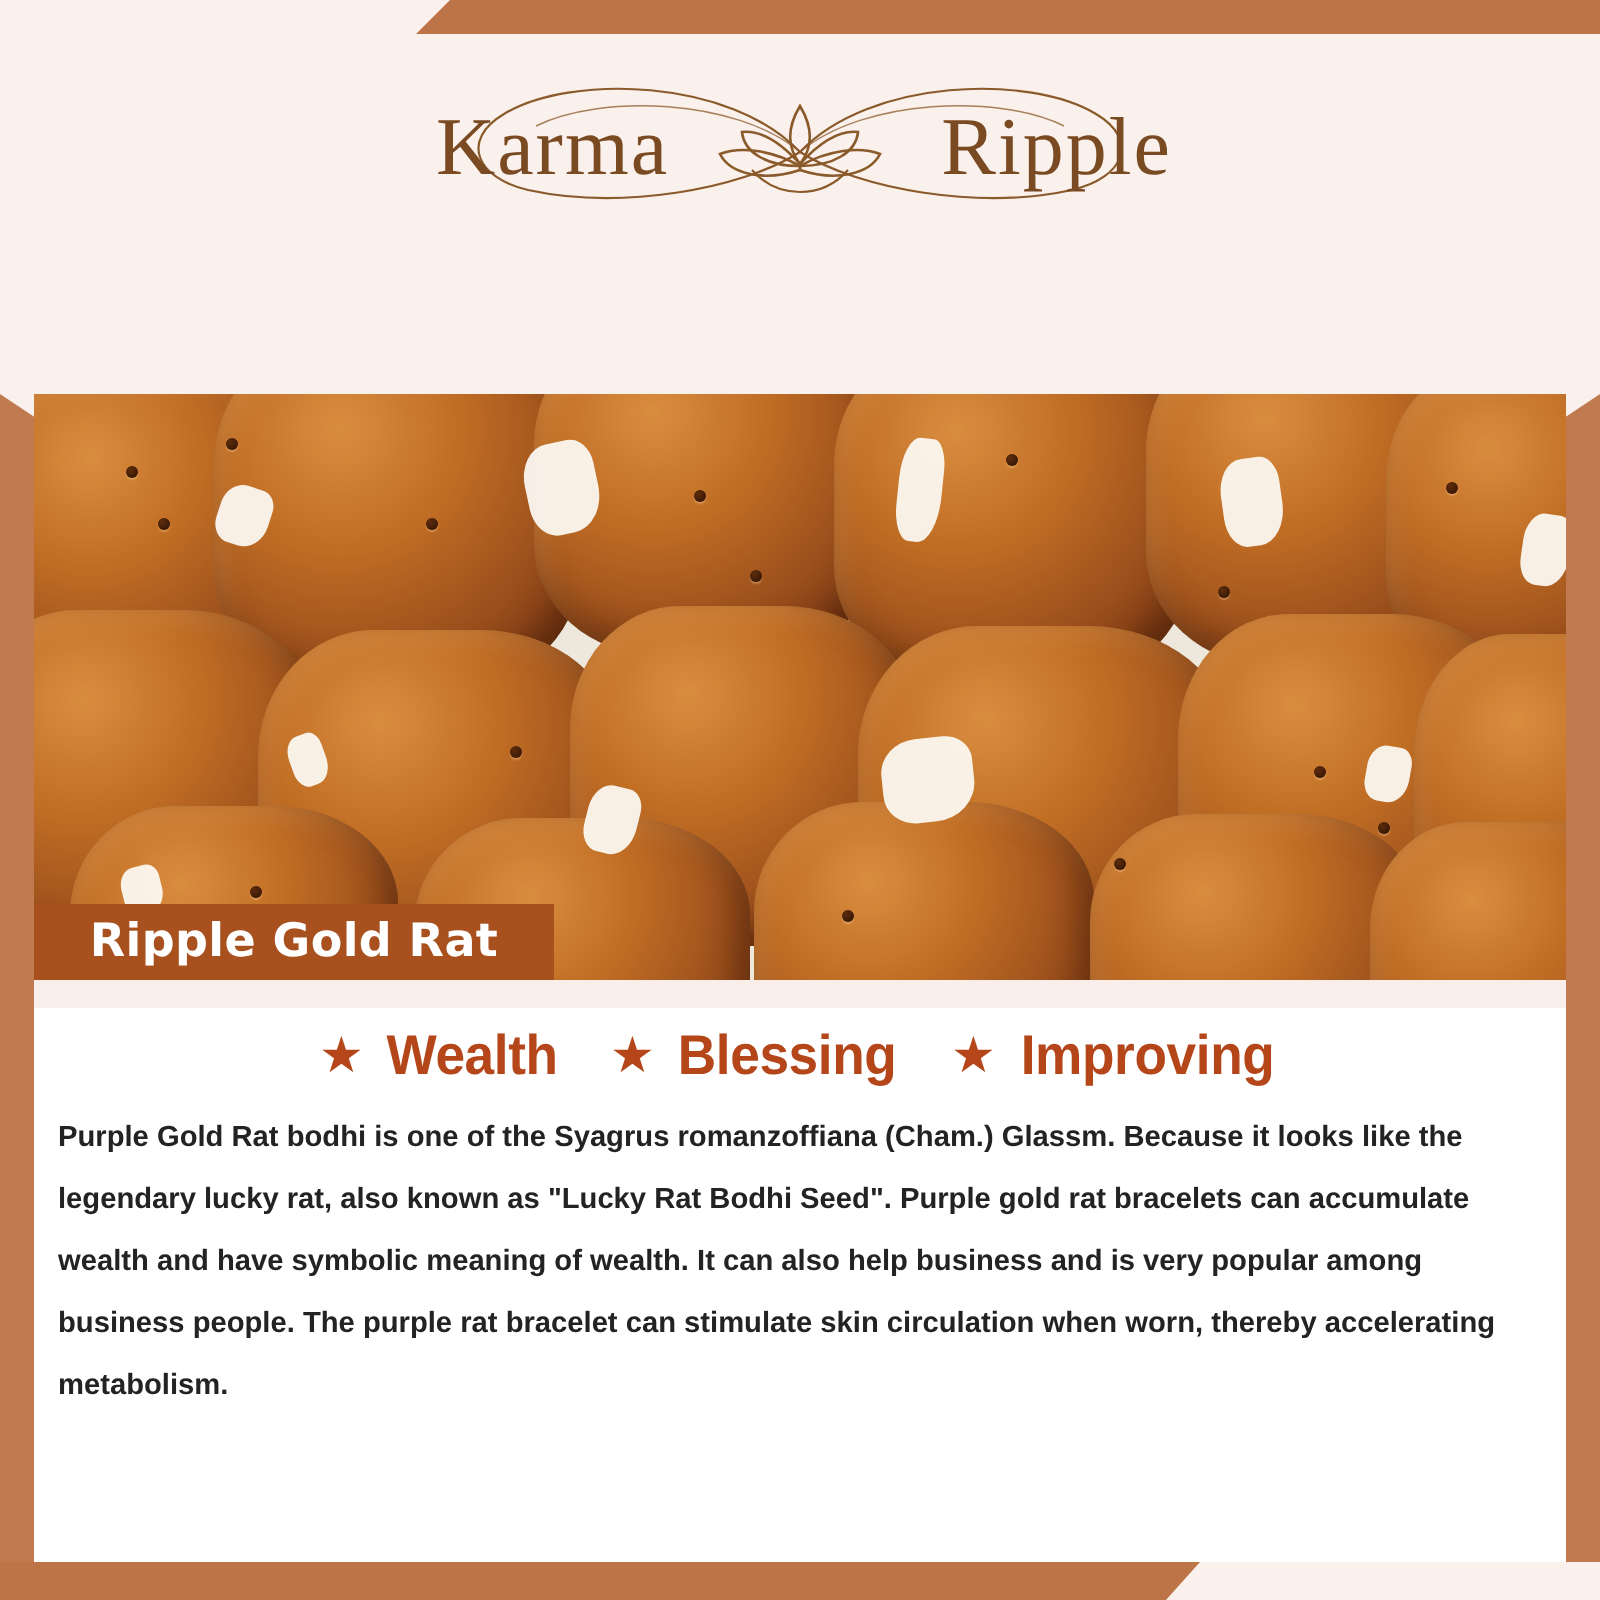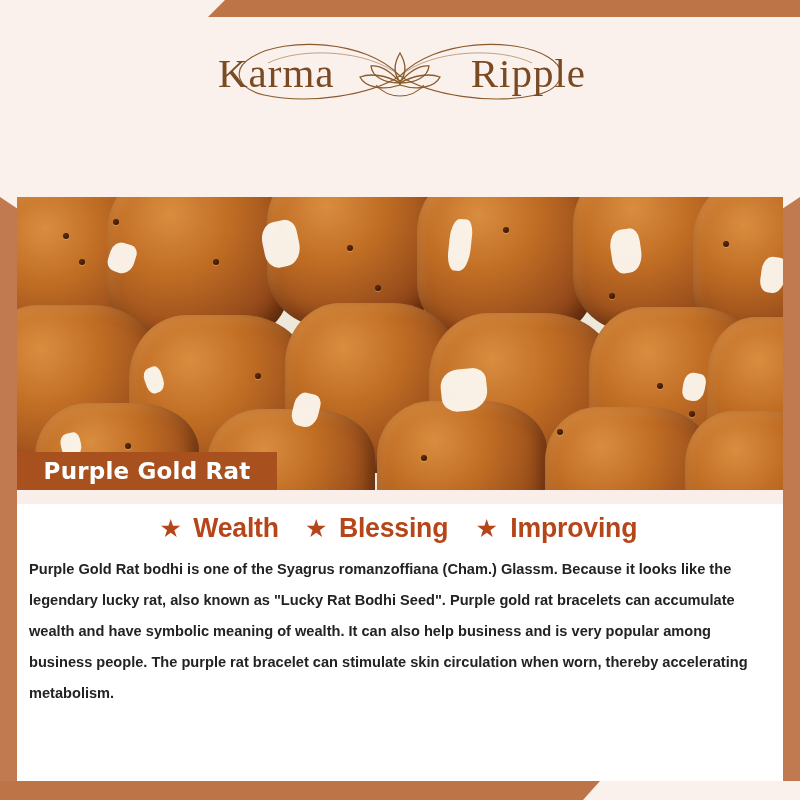--- a/index.html
+++ b/index.html
@@ -320,21 +320,21 @@
       <div class="pore" style="left:640px; top:186px;"></div>
       <div class="pore" style="left:672px; top:214px;"></div>
       <div class="pore" style="left:238px; top:176px;"></div>
       <div class="pore" style="left:108px; top:246px;"></div>
       <div class="pore" style="left:404px; top:258px;"></div>
       <div class="pore" style="left:540px; top:232px;"></div>
     </div>
   </div>
 
   <div class="label-banner">
-    <div class="label-text">Purple Gold Rat</div>
+    <div class="label-text">Ripple Gold Rat</div>
   </div>
 
   <div class="pink-strip"></div>
 
   <div class="content">
 
     <div class="benefits">
       <div class="benefit">
         <span class="star">★</span>
         <span class="blabel">Wealth</span>

